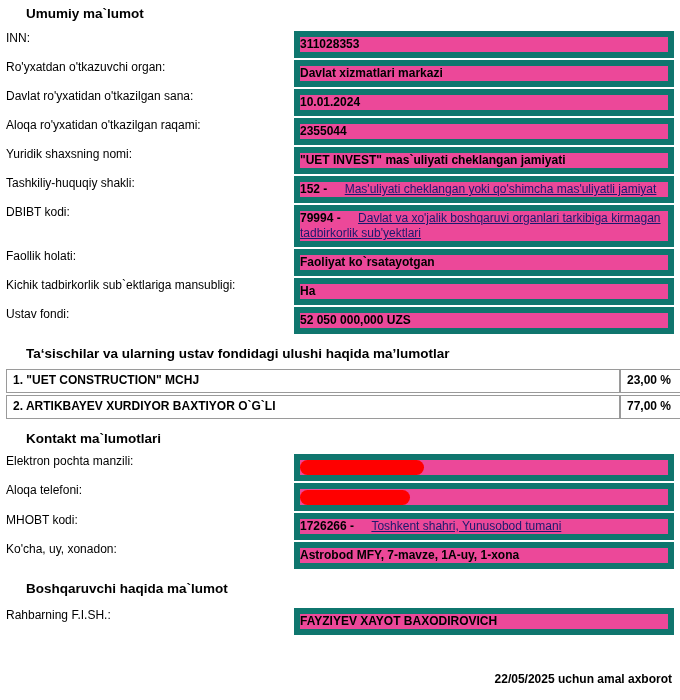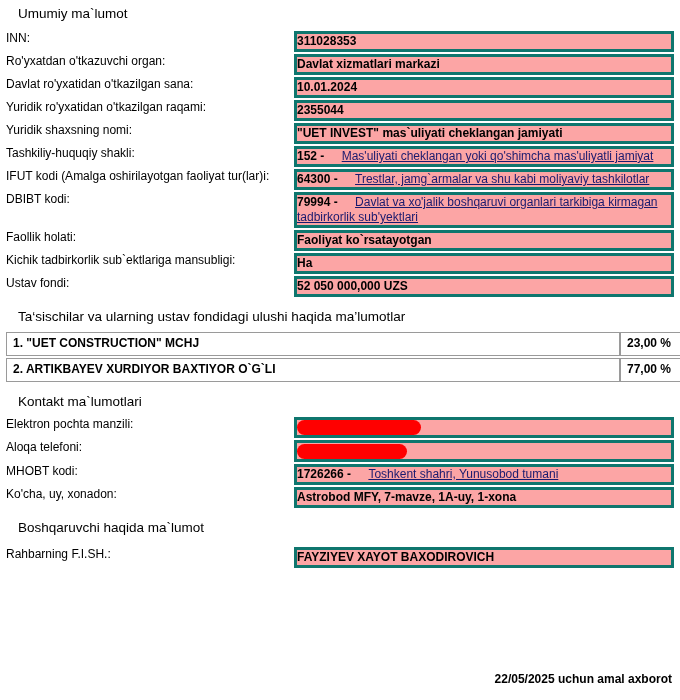--- a/index.html
+++ b/index.html
@@ -16,24 +16,24 @@
     overflow: hidden;
   }
   .page {
     position: relative;
     width: 680px;
     height: 700px;
     box-sizing: border-box;
     padding: 0 6px;
   }
   .section-title {
-    font-weight: normal;
+    font-weight: bold;
     font-size: 13.5px;
     color: #000;
-    margin: 6px 0 8px 12px;
+    margin: 6px 0 8px 20px;
   }
   .section-title.tight { margin-top: 10px; margin-bottom: 6px; }
 
   table.info {
     width: 668px;
     border-collapse: separate;
     border-spacing: 0 2px;
     table-layout: fixed;
   }
   table.info td {
@@ -41,22 +41,22 @@
     padding: 0;
   }
   td.label {
     width: 288px;
     font-size: 12px;
     color: #000000;
     padding: 3px 0 0 4px;
     line-height: 14px;
   }
   td.value {
-    border: 3px solid #0f766e;
-    background: #fca5a5;
+    border: 6px solid #0f766e;
+    background: #ec4899;
     font-weight: bold;
     font-size: 12px;
     padding: 3px 6px 4px 6px;
     line-height: 15px;
   }
   td.value a {
     color: #1a1a6e;
     text-decoration: underline;
     font-weight: normal;
     padding-left: 14px;
@@ -113,36 +113,32 @@
       </tr>
       <tr>
         <td class="label">Ro'yxatdan o'tkazuvchi organ:</td>
         <td class="value">Davlat xizmatlari markazi</td>
       </tr>
       <tr>
         <td class="label">Davlat ro'yxatidan o'tkazilgan sana:</td>
         <td class="value">10.01.2024</td>
       </tr>
       <tr>
-        <td class="label">Yuridik ro'yxatidan o'tkazilgan raqami:</td>
+        <td class="label">Aloqa ro'yxatidan o'tkazilgan raqami:</td>
         <td class="value">2355044</td>
       </tr>
       <tr>
         <td class="label">Yuridik shaxsning nomi:</td>
         <td class="value">"UET INVEST" mas`uliyati cheklangan jamiyati</td>
       </tr>
       <tr>
         <td class="label">Tashkiliy-huquqiy shakli:</td>
         <td class="value"><span>152</span> - <a href="#">Mas'uliyati cheklangan yoki qo'shimcha mas'uliyatli jamiyat</a></td>
       </tr>
       <tr>
-        <td class="label">IFUT kodi (Amalga oshirilayotgan faoliyat tur(lar)i:</td>
-        <td class="value"><span>64300</span> - <a href="#">Trestlar, jamg`armalar va shu kabi moliyaviy tashkilotlar</a></td>
-      </tr>
-      <tr>
         <td class="label">DBIBT kodi:</td>
         <td class="value"><span>79994</span> - <a href="#">Davlat va xo'jalik boshqaruvi organlari tarkibiga kirmagan tadbirkorlik sub'yektlari</a></td>
       </tr>
       <tr>
         <td class="label">Faollik holati:</td>
         <td class="value">Faoliyat ko`rsatayotgan</td>
       </tr>
       <tr>
         <td class="label">Kichik tadbirkorlik sub`ektlariga mansubligi:</td>
         <td class="value">Ha</td>

